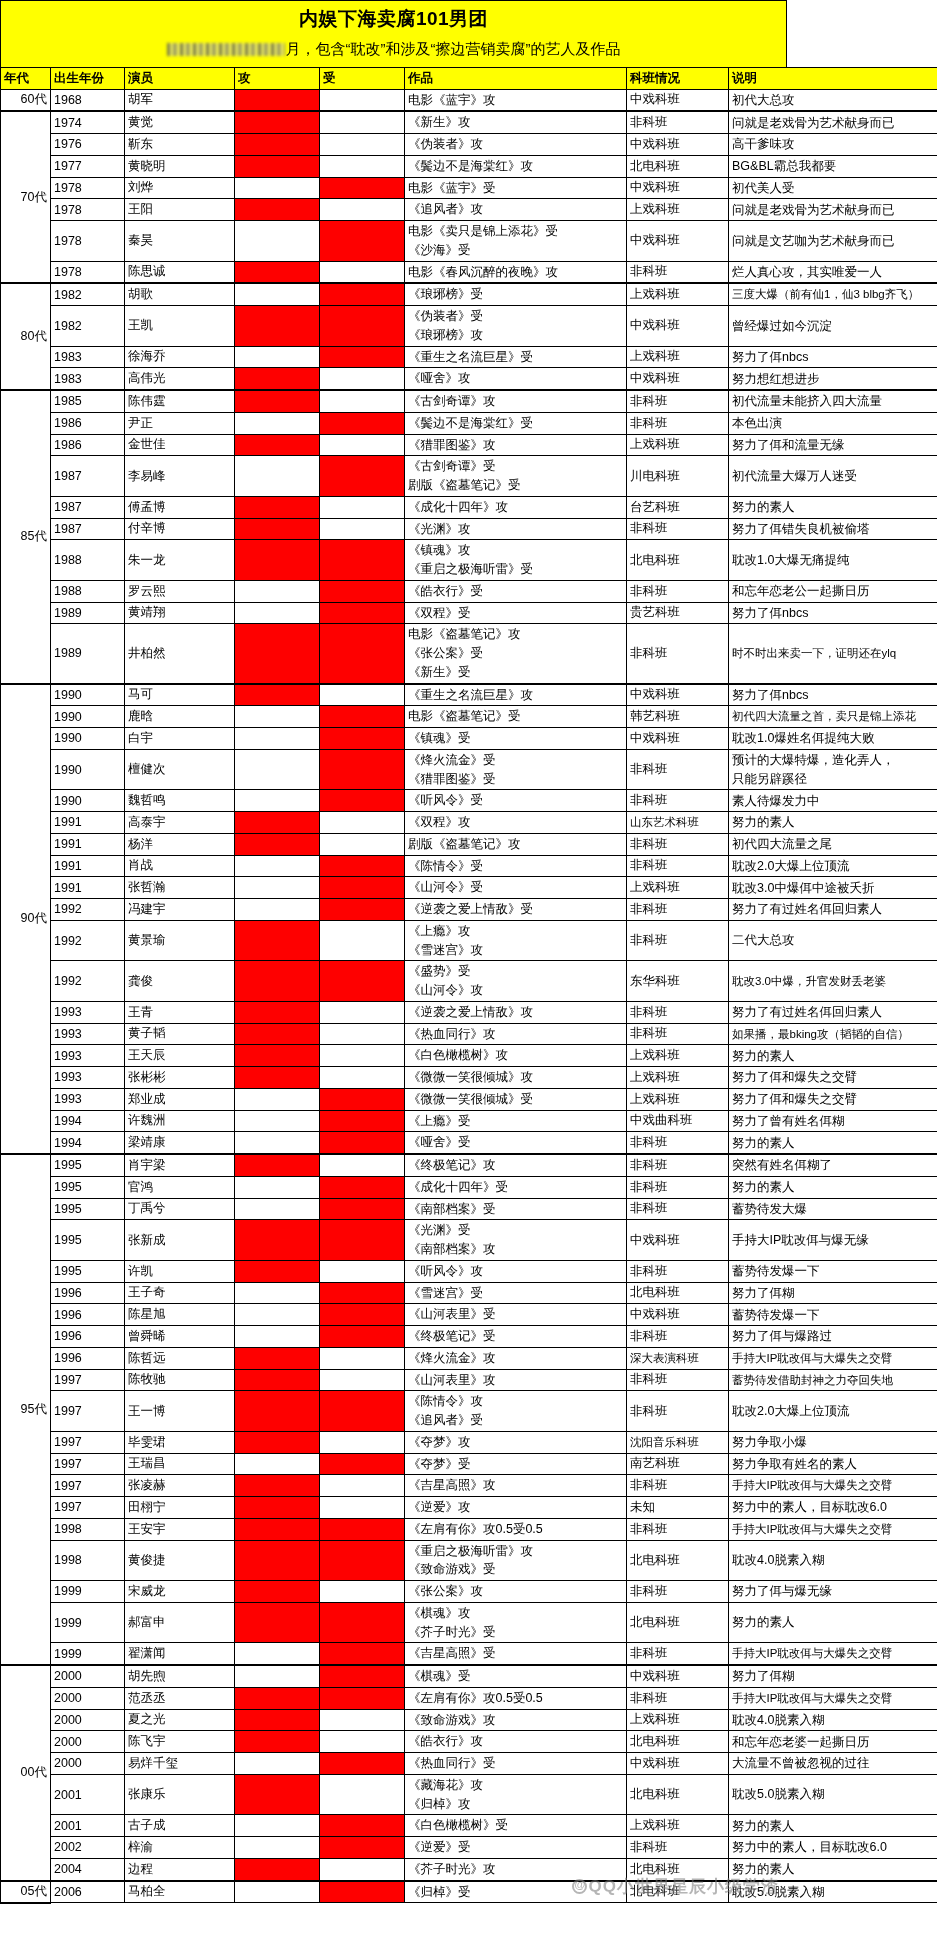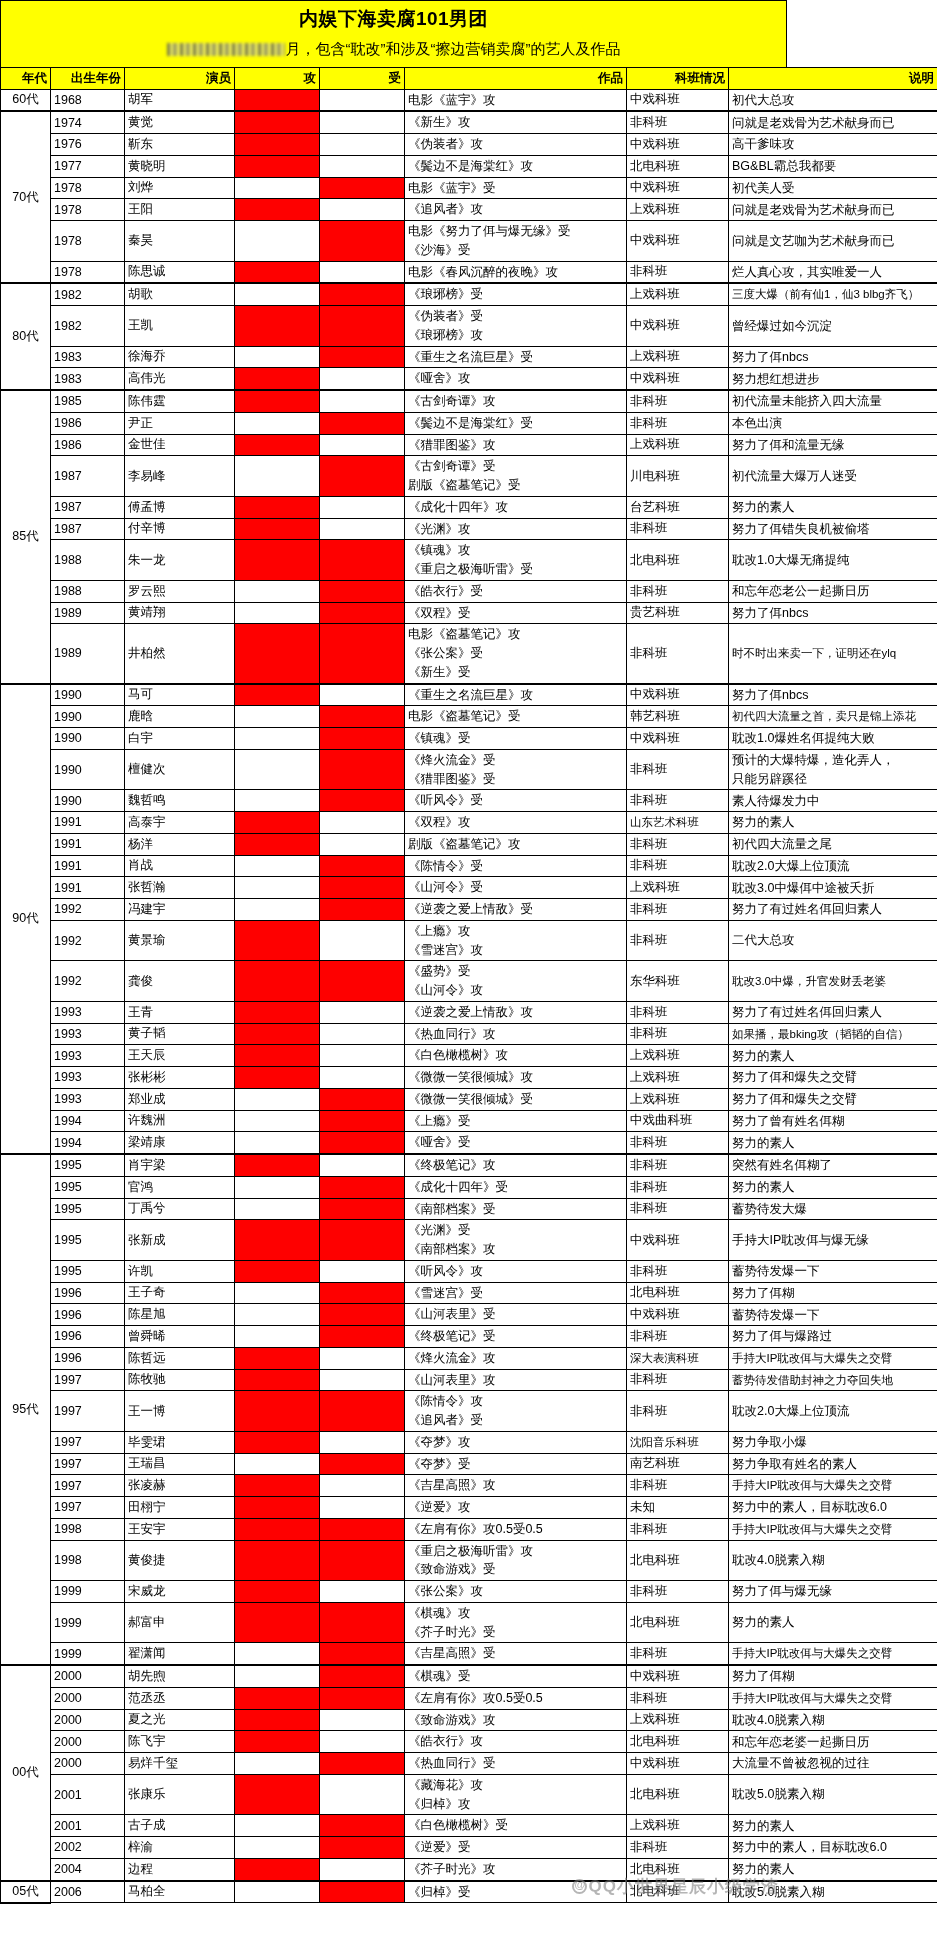--- a/index.html
+++ b/index.html
@@ -60,38 +60,38 @@
     border: 1px solid #000;
     font-size: 12.5px;
     color: #000;
     padding: 1px 3px;
     vertical-align: middle;
     overflow: hidden;
   }
   thead th {
     background: #ffff00;
     font-weight: bold;
-    text-align: right;
+    text-align: left;
     height: 22px;
     font-size: 13px;
     margin-left: 44px;
   }
   
   col.c-era  { width: 50px; }
   col.c-year { width: 74px; }
   col.c-name { width: 110px; }
   col.c-gong { width: 85px; }
   col.c-shou { width: 85px; }
   col.c-work { width: 222px; }
   col.c-edu  { width: 102px; }
   col.c-note { width: 209px; }
 
   td.era {
     font-size: 12px;
-    text-align: center;
+    text-align: right;
     vertical-align: bottom;
     padding-bottom: 0px;
     border-top: none;
     border-bottom: none;
     background: #fff;
   }
   td.era.seg-end { border-bottom: 2.5px solid #000; }
 
   td.year  { text-align: left; padding-left: 4px; }
   td.name  { text-align: left; padding-left: 6px; }
@@ -249,21 +249,21 @@
           <td class="note">
             <span class="ln">问就是老戏骨为艺术献身而已</span>
           </td>
         </tr>
         <tr>
           <td class="year">1978</td>
           <td class="name">秦昊</td>
           <td class="mark"></td>
           <td class="mark on"></td>
           <td class="work">
-            <span class="ln">电影《努力了佴与爆无缘》受</span>
+            <span class="ln">电影《卖只是锦上添花》受</span>
             <span class="ln">《沙海》受</span>
           </td>
           <td class="edu">中戏科班</td>
           <td class="note">
             <span class="ln">问就是文艺咖为艺术献身而已</span>
           </td>
         </tr>
         <tr class="band-end">
           <td class="year">1978</td>
           <td class="name">陈思诚</td>

